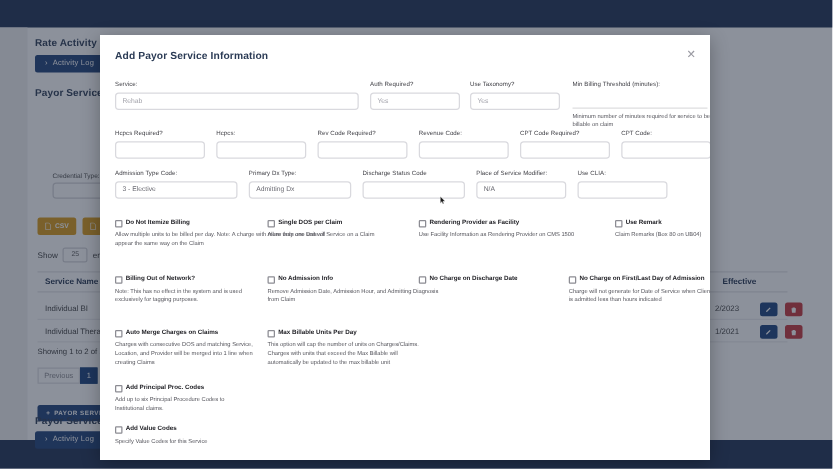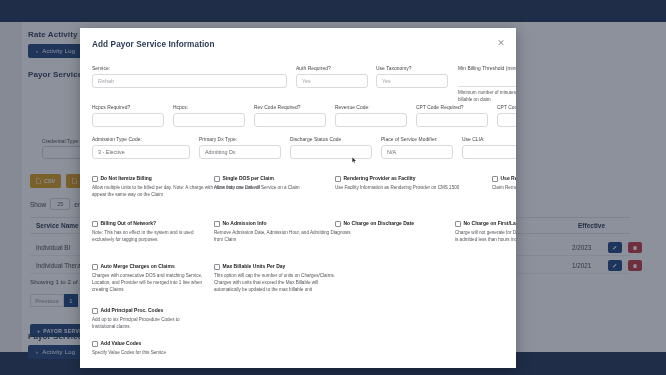--- a/index.html
+++ b/index.html
@@ -54,21 +54,21 @@
     position: absolute; height: 13px; background: #1d3f77; color: #fff;
     font-size: 5px; letter-spacing: .4px; border-radius: 2px;
     display: flex; align-items: center; gap: 3px; padding: 0 7px; font-weight: bold;
   }
 
   
   .scrim { position: absolute; inset: 0; background: rgba(35,44,64,.52); }
 
   
   .modal {
-    position: absolute; left: 80px; top: 28px; width: 436px; height: 340px;
+    position: absolute; left: 80px; top: 28px; width: 488px; height: 340px;
     background: #ffffff; box-shadow: 0 3px 14px rgba(0,0,0,.30);
     overflow: hidden;
     padding-left: 24px;
   }
   .modal-title {
     position: absolute; left: 12px; top: 12px; font-size: 8.2px; font-weight: bold; color: #2b3b55;
     letter-spacing: .1px;
   }
   .modal-close {
     position: absolute; right: 10px; top: 10px; width: 10px; height: 10px;

